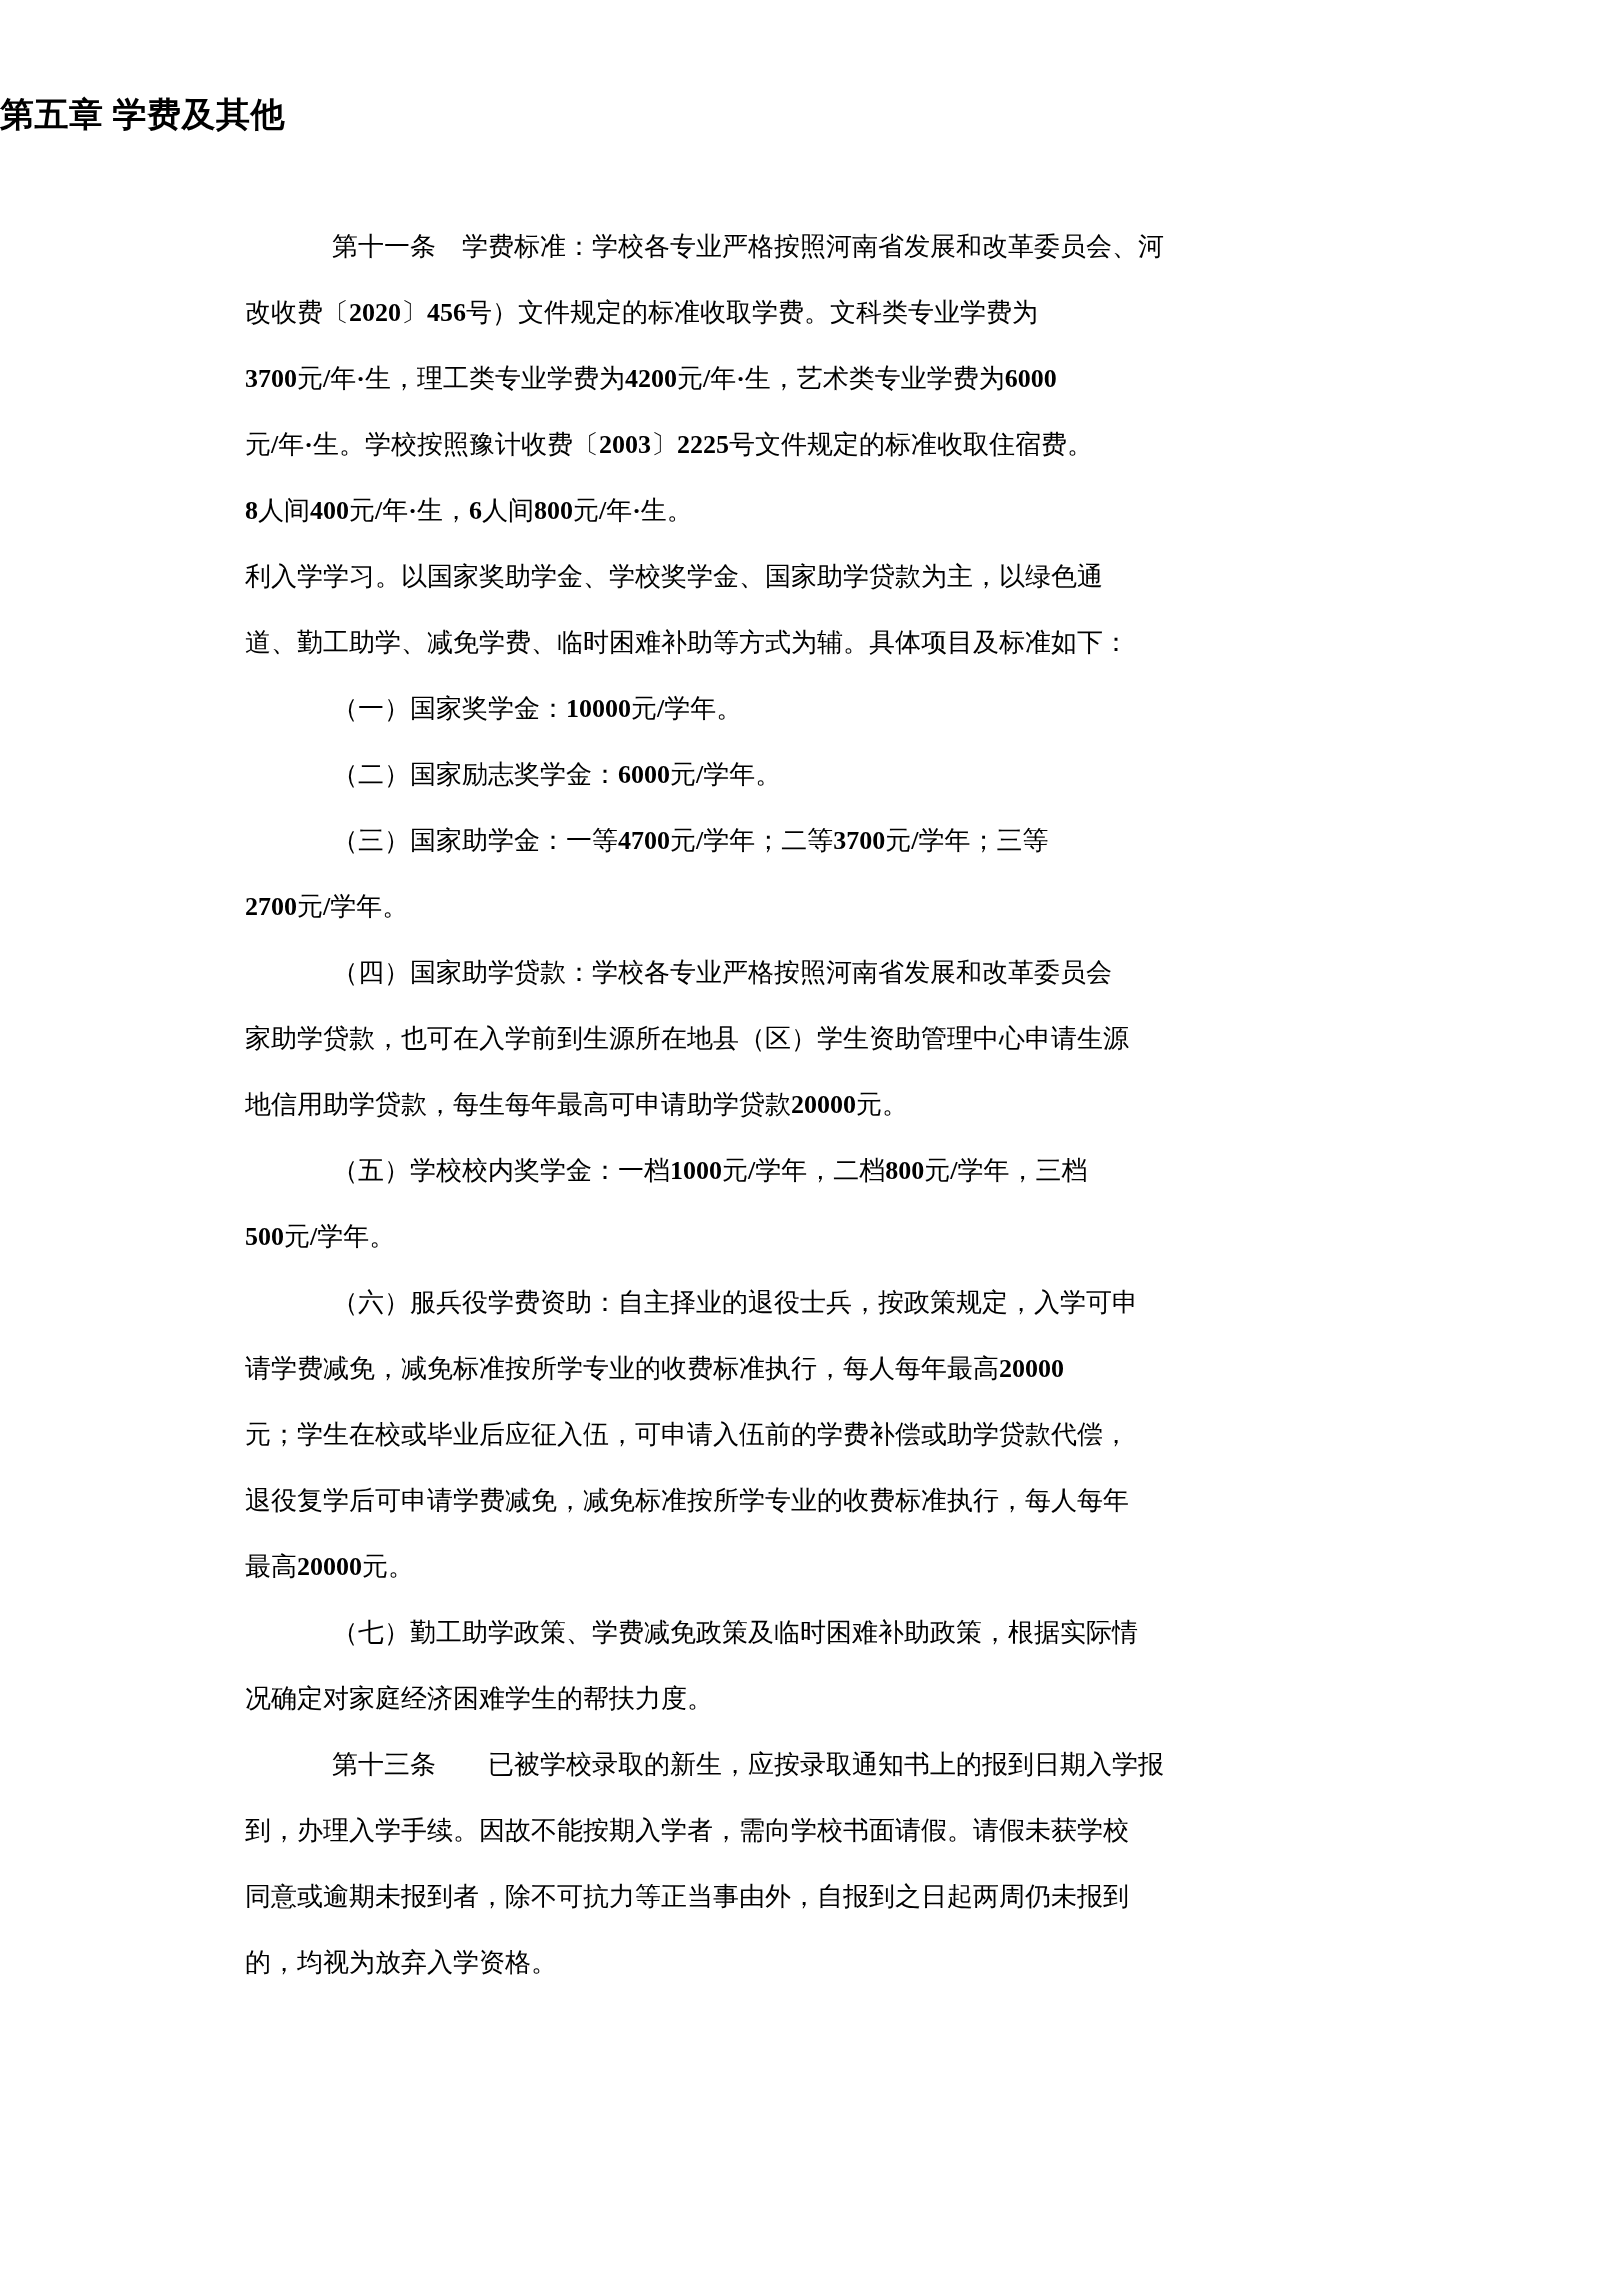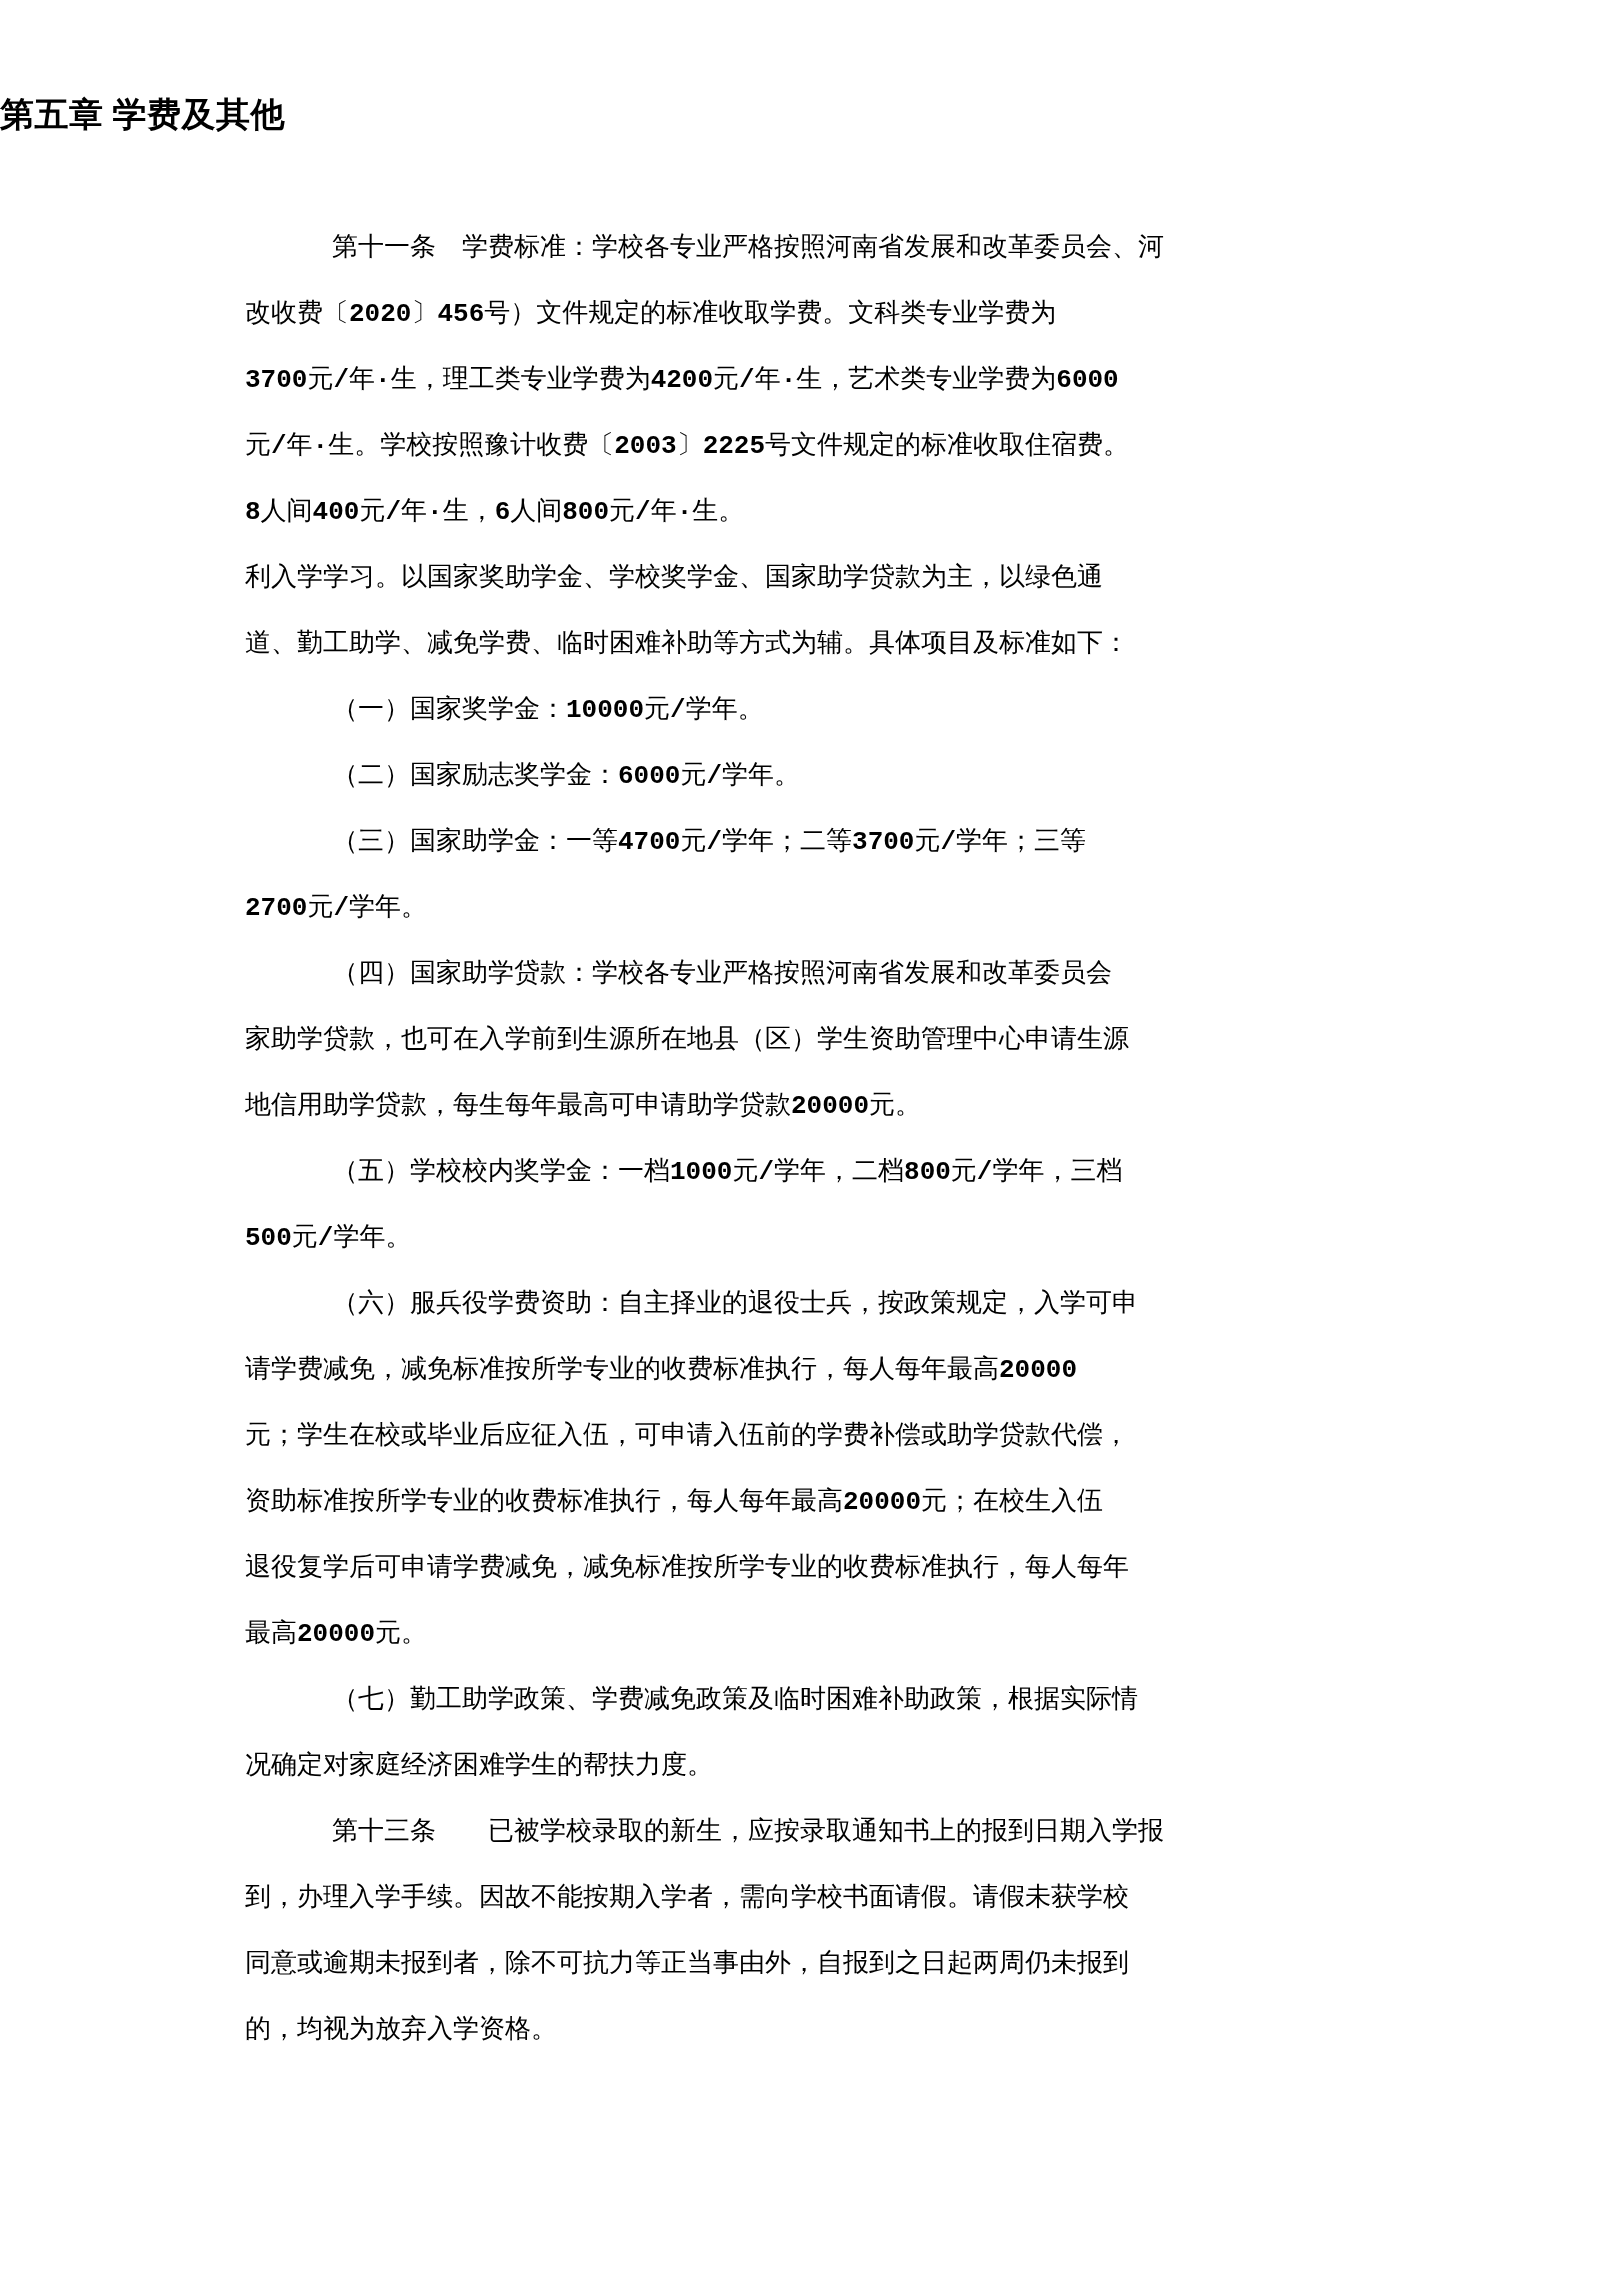--- a/index.html
+++ b/index.html
@@ -41,21 +41,21 @@
     white-space: nowrap;
   }
   .line.indent {
     padding-left: 87px;         
   }
   .cjk {
     font-family: "Liberation Serif", "DejaVu Serif", serif;
     font-weight: normal;
   }
   .num {
-    font-family: Liberation Mono, monospace;
+    font-family: Liberation Serif, serif;
     font-weight: bold;
   }
 </style>
 </head>
 <body>
 
 <div class="page">
   <div class="doc-title">第五章 学费及其他</div>
   <div class="doc-body">
       <div class="line indent"><span class="cjk">第十一条　学费标准：学校各专业严格按照河南省发展和改革委员会、河</span></div>
@@ -70,21 +70,20 @@
       <div class="line indent"><span class="cjk">（三）国家助学金：一等</span><span class="num">4700</span><span class="cjk">元</span><span class="num">/</span><span class="cjk">学年；二等</span><span class="num">3700</span><span class="cjk">元</span><span class="num">/</span><span class="cjk">学年；三等</span></div>
       <div class="line"><span class="num">2700</span><span class="cjk">元</span><span class="num">/</span><span class="cjk">学年。</span></div>
       <div class="line indent"><span class="cjk">（四）国家助学贷款：学校各专业严格按照河南省发展和改革委员会</span></div>
       <div class="line"><span class="cjk">家助学贷款，也可在入学前到生源所在地县（区）学生资助管理中心申请生源</span></div>
       <div class="line"><span class="cjk">地信用助学贷款，每生每年最高可申请助学贷款</span><span class="num">20000</span><span class="cjk">元。</span></div>
       <div class="line indent"><span class="cjk">（五）学校校内奖学金：一档</span><span class="num">1000</span><span class="cjk">元</span><span class="num">/</span><span class="cjk">学年，二档</span><span class="num">800</span><span class="cjk">元</span><span class="num">/</span><span class="cjk">学年，三档</span></div>
       <div class="line"><span class="num">500</span><span class="cjk">元</span><span class="num">/</span><span class="cjk">学年。</span></div>
       <div class="line indent"><span class="cjk">（六）服兵役学费资助：自主择业的退役士兵，按政策规定，入学可申</span></div>
       <div class="line"><span class="cjk">请学费减免，减免标准按所学专业的收费标准执行，每人每年最高</span><span class="num">20000</span></div>
       <div class="line"><span class="cjk">元；学生在校或毕业后应征入伍，可申请入伍前的学费补偿或助学贷款代偿，</span></div>
-      <div class="line"><span class="cjk">资助标准按所学专业的收费标准执行，每人每年最高</span><span class="num">20000</span><span class="cjk">元；在校生入伍</span></div>
       <div class="line"><span class="cjk">退役复学后可申请学费减免，减免标准按所学专业的收费标准执行，每人每年</span></div>
       <div class="line"><span class="cjk">最高</span><span class="num">20000</span><span class="cjk">元。</span></div>
       <div class="line indent"><span class="cjk">（七）勤工助学政策、学费减免政策及临时困难补助政策，根据实际情</span></div>
       <div class="line"><span class="cjk">况确定对家庭经济困难学生的帮扶力度。</span></div>
       <div class="line indent"><span class="cjk">第十三条　　已被学校录取的新生，应按录取通知书上的报到日期入学报</span></div>
       <div class="line"><span class="cjk">到，办理入学手续。因故不能按期入学者，需向学校书面请假。请假未获学校</span></div>
       <div class="line"><span class="cjk">同意或逾期未报到者，除不可抗力等正当事由外，自报到之日起两周仍未报到</span></div>
       <div class="line"><span class="cjk">的，均视为放弃入学资格。</span></div>
     </div>
 </div>

